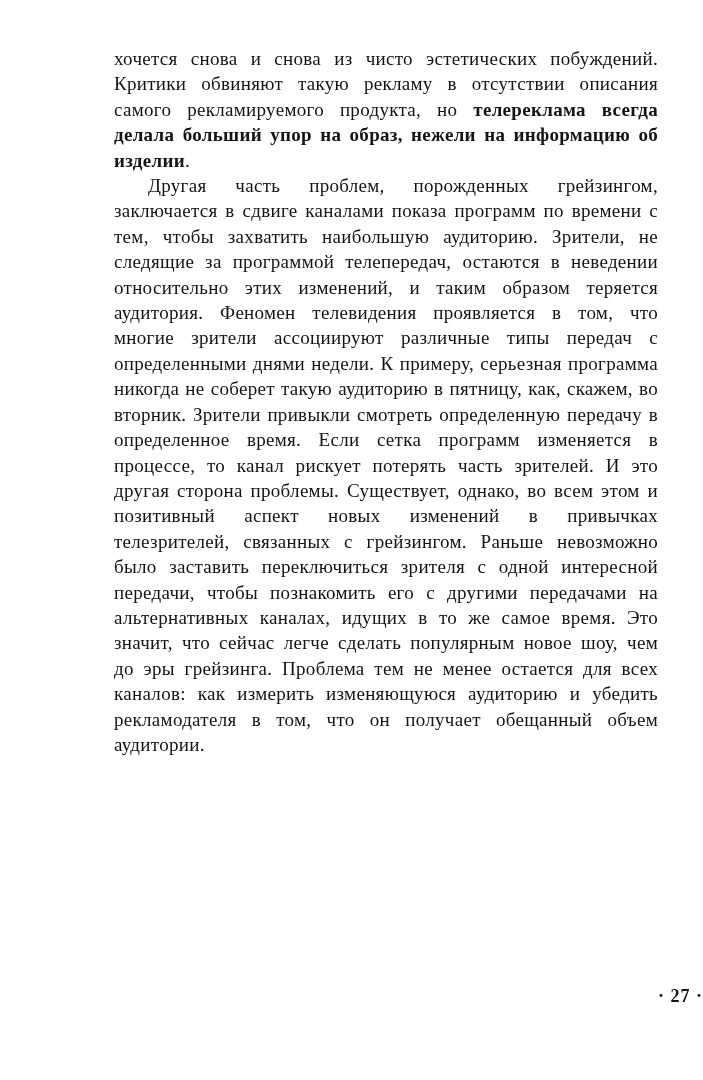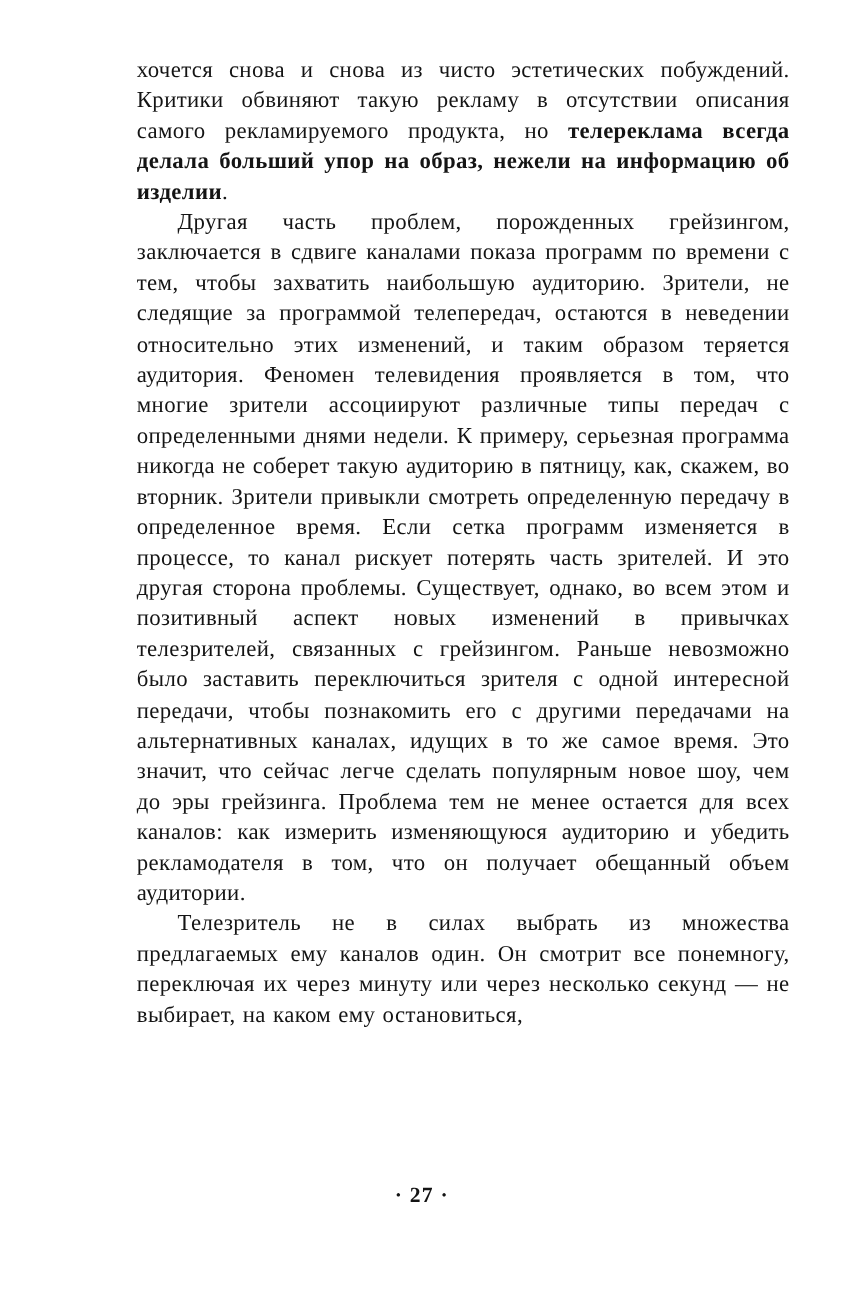--- a/index.html
+++ b/index.html
@@ -37,30 +37,29 @@
     text-indent: 34px;
   }
   .para b {
     font-weight: bold;
   }
   .footer {
     position: absolute;
     left: 0;
     top: 986px;
     width: 100%;
-    text-align: center;
+    text-align: right;
     font-size: 18px;
     font-weight: bold;
     letter-spacing: 1px;
     color: #141414;
   }
 </style>
 </head>
 <body>
 
 <div class="page">
   <div class="text-block" id="paragraphs">
       <p class="para" lang="ru"><span>хочется снова и снова из чисто эстетических побуждений. Критики обвиняют такую рекламу в отсутствии описания самого рекламируемого продукта, но </span><b>телереклама всегда делала больший упор на образ, нежели на информацию об изделии</b><span>.</span></p>
       <p class="para indent" lang="ru"><span>Другая часть проблем, порожденных грейзингом, заключается в сдвиге каналами показа программ по времени с тем, чтобы захватить наибольшую аудиторию. Зрители, не следящие за программой телепередач, остаются в неведении относительно этих изменений, и таким образом теряется аудитория. Феномен телевидения проявляется в том, что многие зрители ассоциируют различные типы передач с определенными днями недели. К примеру, серьезная программа никогда не соберет такую аудиторию в пятницу, как, скажем, во вторник. Зрители привыкли смотреть определенную передачу в определенное время. Если сетка программ изменяется в процессе, то канал рискует потерять часть зрителей. И это другая сторона проблемы. Существует, однако, во всем этом и позитивный аспект новых изменений в привычках телезрителей, связанных с грейзингом. Раньше невозможно было заставить переключиться зрителя с одной интересной передачи, чтобы познакомить его с другими передачами на альтернативных каналах, идущих в то же самое время. Это значит, что сейчас легче сделать популярным новое шоу, чем до эры грейзинга. Проблема тем не менее остается для всех каналов: как измерить изменяющуюся аудиторию и убедить рекламодателя в том, что он получает обещанный объем аудитории.</span></p>
-      <p class="para indent" lang="ru"><span>Телезритель не в силах выбрать из множества предлагаемых ему каналов один. Он смотрит все понемногу, переключая их через минуту или через несколько секунд — не выбирает, на каком ему остановиться,</span></p>
     </div>
   <div class="footer">· 27 ·</div>
 </div>
 
 </body></html>

